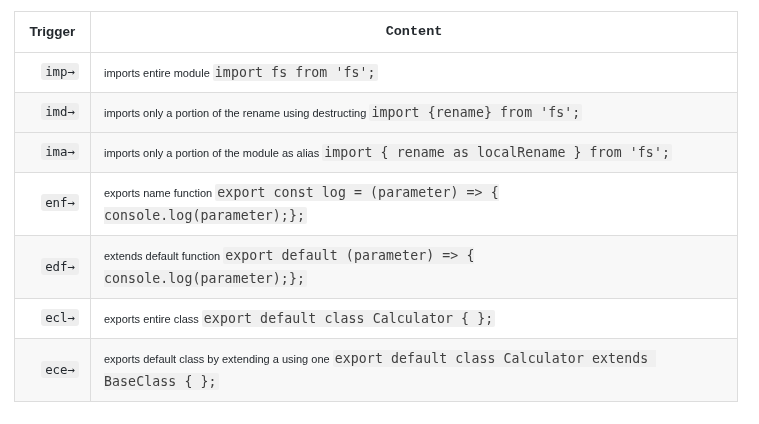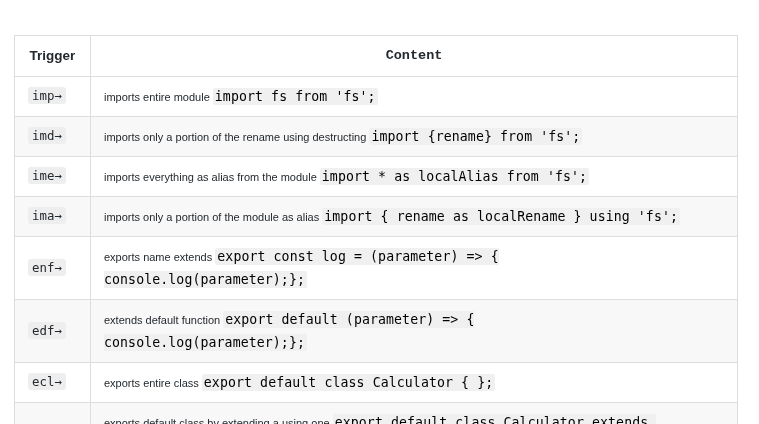--- a/index.html
+++ b/index.html
@@ -16,21 +16,20 @@
     overflow: hidden;
   }
 
   .page {
     position: relative;
     width: 759px;
     height: 316px;
     background: #ffffff;
     box-sizing: border-box;
     padding: 11px 21px 11px 14px;
-    margin-top: 24px;
   }
 
   table.snippet-table {
     width: 100%;
     border-collapse: collapse;
     border: 1px solid #dddddd;
     table-layout: fixed;
     background: #ffffff;
   }
 
@@ -63,21 +62,21 @@
   tbody td {
     border: 1px solid #dddddd;
     padding: 8px 13px;
     vertical-align: middle;
     font-size: 13.5px;
     color: #24292e;
     line-height: 1.55;
   }
 
   td.cell-trigger {
-    text-align: left;
+    text-align: right;
     white-space: nowrap;
     padding-right: 11px;
   }
 
   td.cell-content {
     text-align: left;
   }
 
   code.code-chip {
     font-family: "DejaVu Sans Mono", "Liberation Mono", monospace;
@@ -92,21 +91,21 @@
   .desc-text {
     font-family: "Liberation Sans", sans-serif;
     font-size: 11px;
     color: #24292e;
   }
 
   code.inline-code {
     font-family: "DejaVu Sans Mono", "Liberation Mono", monospace;
     font-size: 13.2px;
     background: #f0f0f0;
-    color: #000000;
+    color: #404040;
     padding: 1px 2px;
     border-radius: 2px;
     white-space: pre-wrap;
     line-height: 1.75;
     letter-spacing: 0.1px;
   }
 </style>
 </head>
 <body>
 
@@ -124,31 +123,27 @@
     </thead>
     <tbody id="table-body">
         <tr class="row-odd">
           <td class="cell-trigger"><code class="code-chip">imp→</code></td>
           <td class="cell-content"><span class="desc-text">imports entire module </span><code class="inline-code">import fs from 'fs';</code></td>
         </tr>
         <tr class="row-even">
           <td class="cell-trigger"><code class="code-chip">imd→</code></td>
           <td class="cell-content"><span class="desc-text">imports only a portion of the rename using destructing </span><code class="inline-code">import {rename} from 'fs';</code></td>
         </tr>
-        <tr class="row-odd">
-          <td class="cell-trigger"><code class="code-chip">ime→</code></td>
-          <td class="cell-content"><span class="desc-text">imports everything as alias from the module </span><code class="inline-code">import * as localAlias from 'fs';</code></td>
-        </tr>
         <tr class="row-even">
           <td class="cell-trigger"><code class="code-chip">ima→</code></td>
-          <td class="cell-content"><span class="desc-text">imports only a portion of the module as alias </span><code class="inline-code">import { rename as localRename } using 'fs';</code></td>
+          <td class="cell-content"><span class="desc-text">imports only a portion of the module as alias </span><code class="inline-code">import { rename as localRename } from 'fs';</code></td>
         </tr>
         <tr class="row-odd">
           <td class="cell-trigger"><code class="code-chip">enf→</code></td>
-          <td class="cell-content"><span class="desc-text">exports name extends </span><code class="inline-code">export const log = (parameter) =&gt; {
+          <td class="cell-content"><span class="desc-text">exports name function </span><code class="inline-code">export const log = (parameter) =&gt; {
 console.log(parameter);};</code></td>
         </tr>
         <tr class="row-even">
           <td class="cell-trigger"><code class="code-chip">edf→</code></td>
           <td class="cell-content"><span class="desc-text">extends default function </span><code class="inline-code">export default (parameter) =&gt; {
 console.log(parameter);};</code></td>
         </tr>
         <tr class="row-odd">
           <td class="cell-trigger"><code class="code-chip">ecl→</code></td>
           <td class="cell-content"><span class="desc-text">exports entire class </span><code class="inline-code">export default class Calculator { };</code></td>

